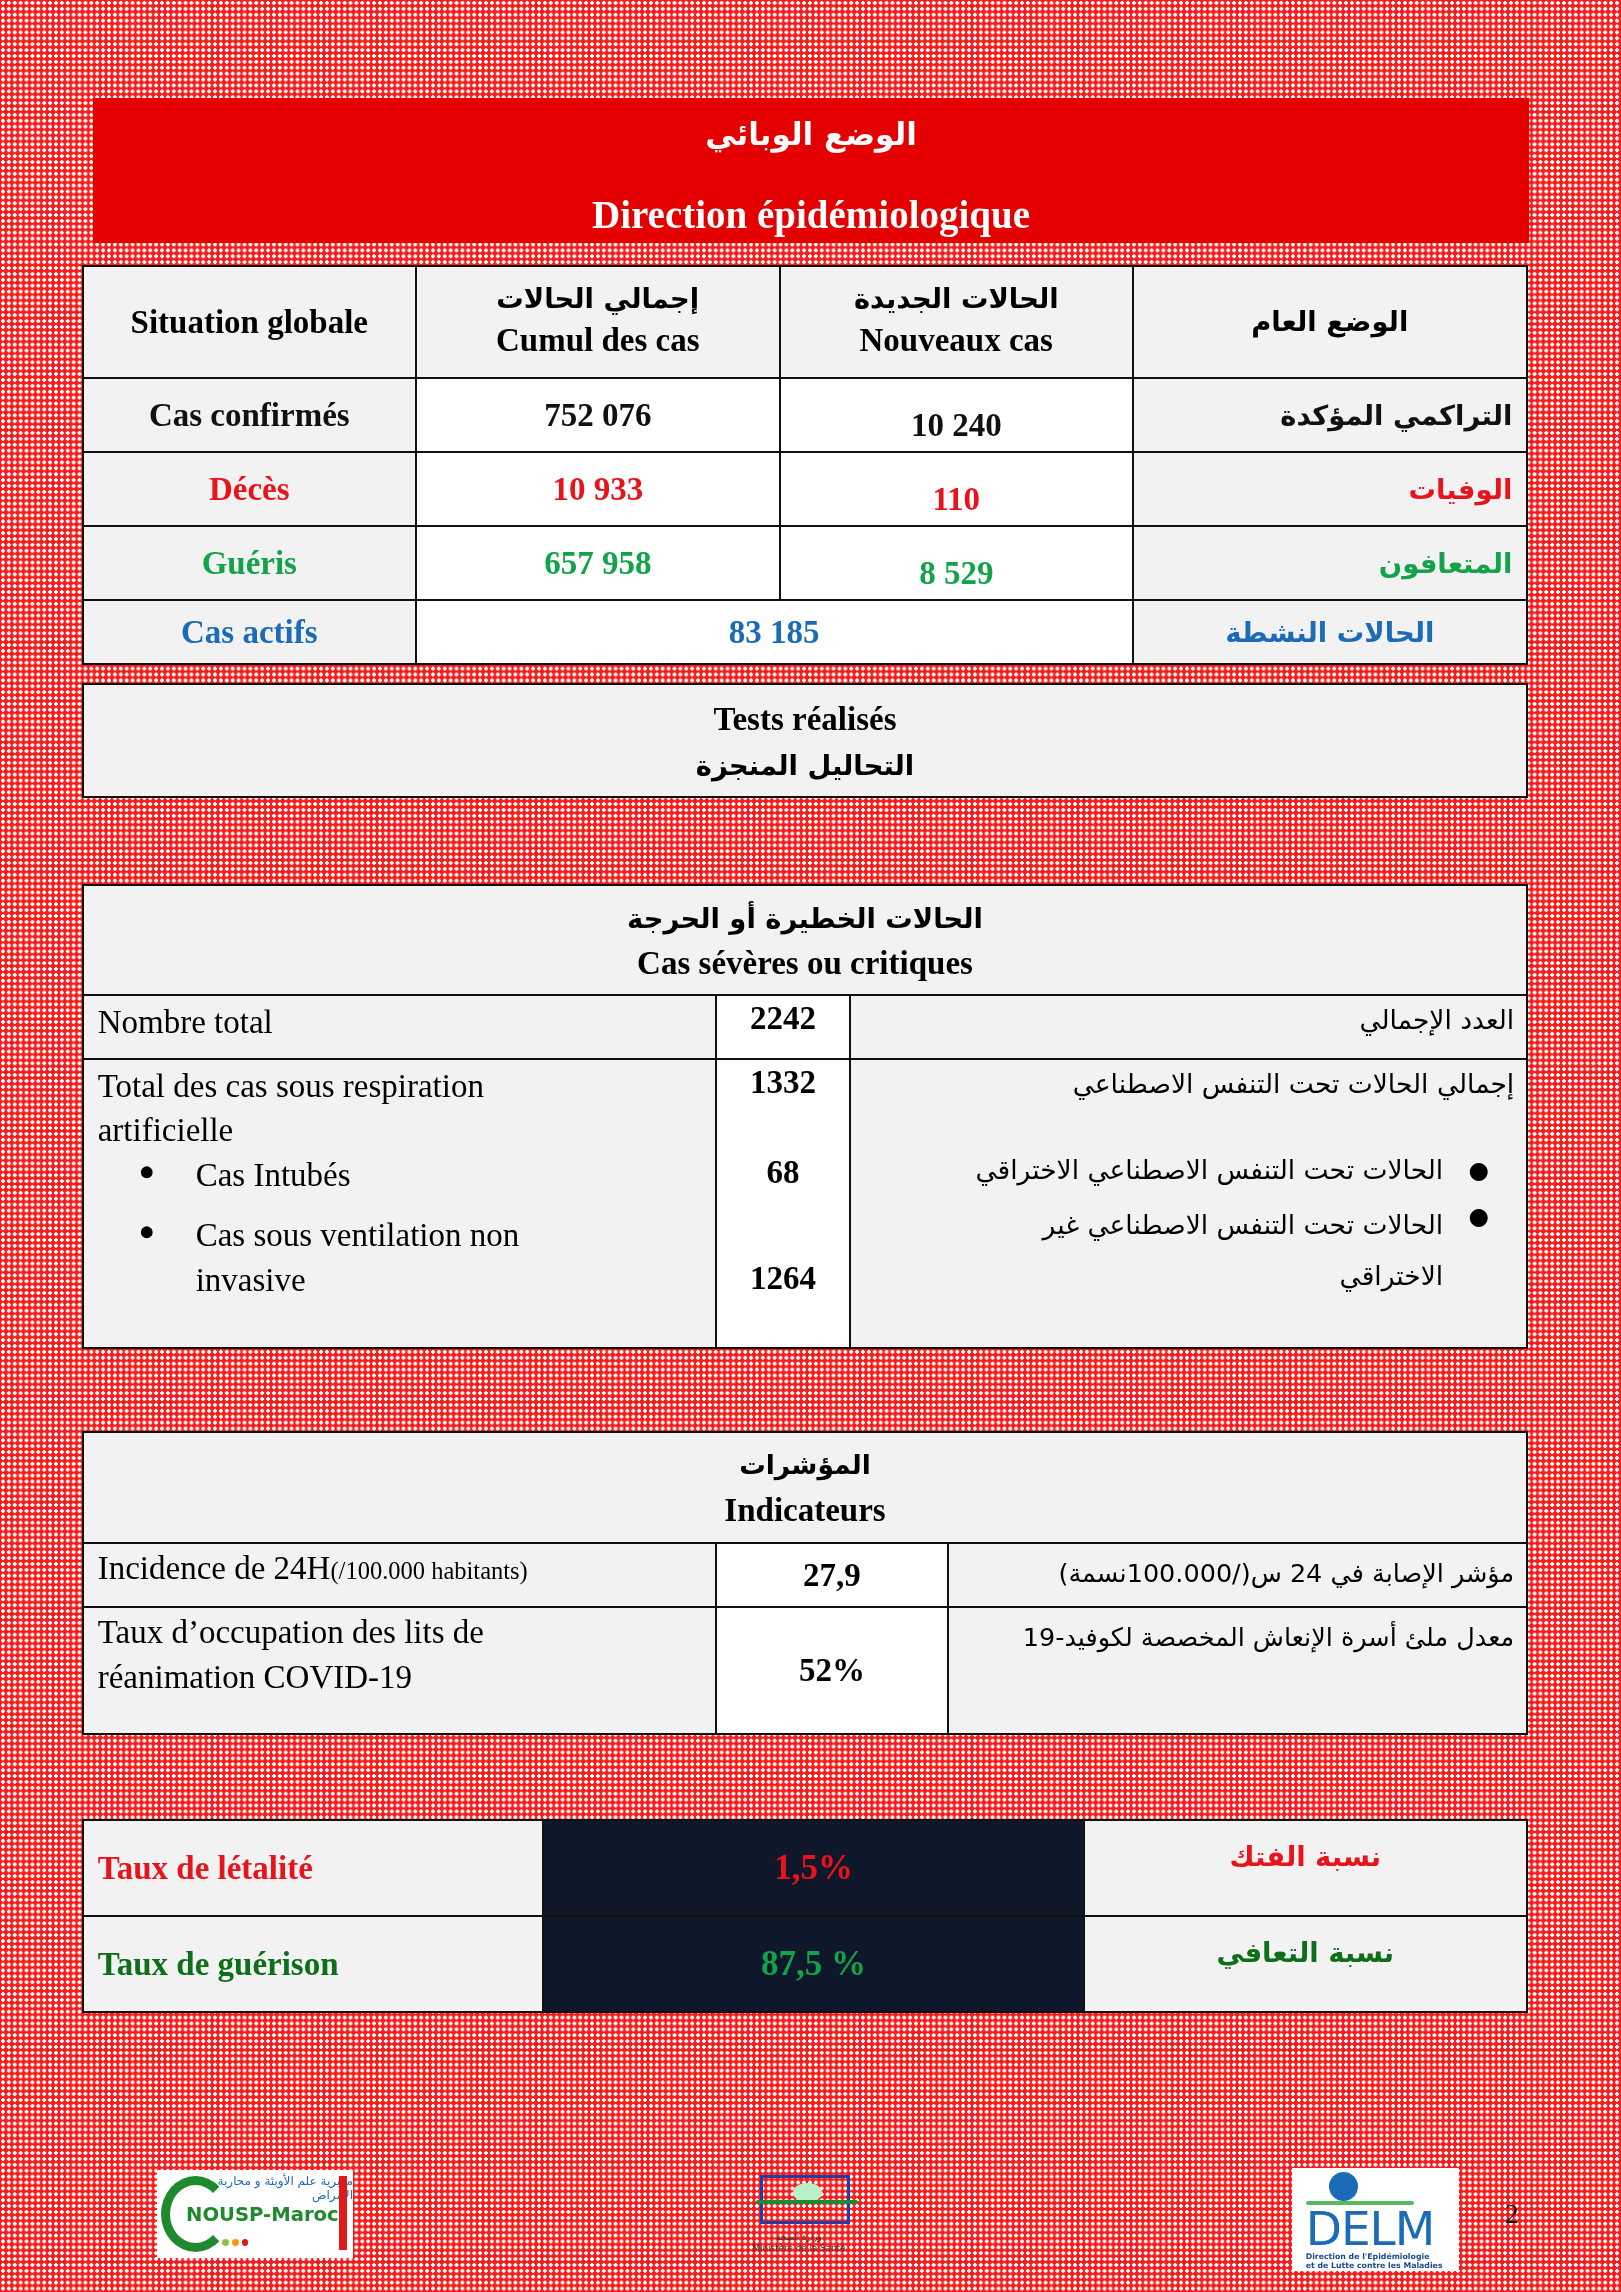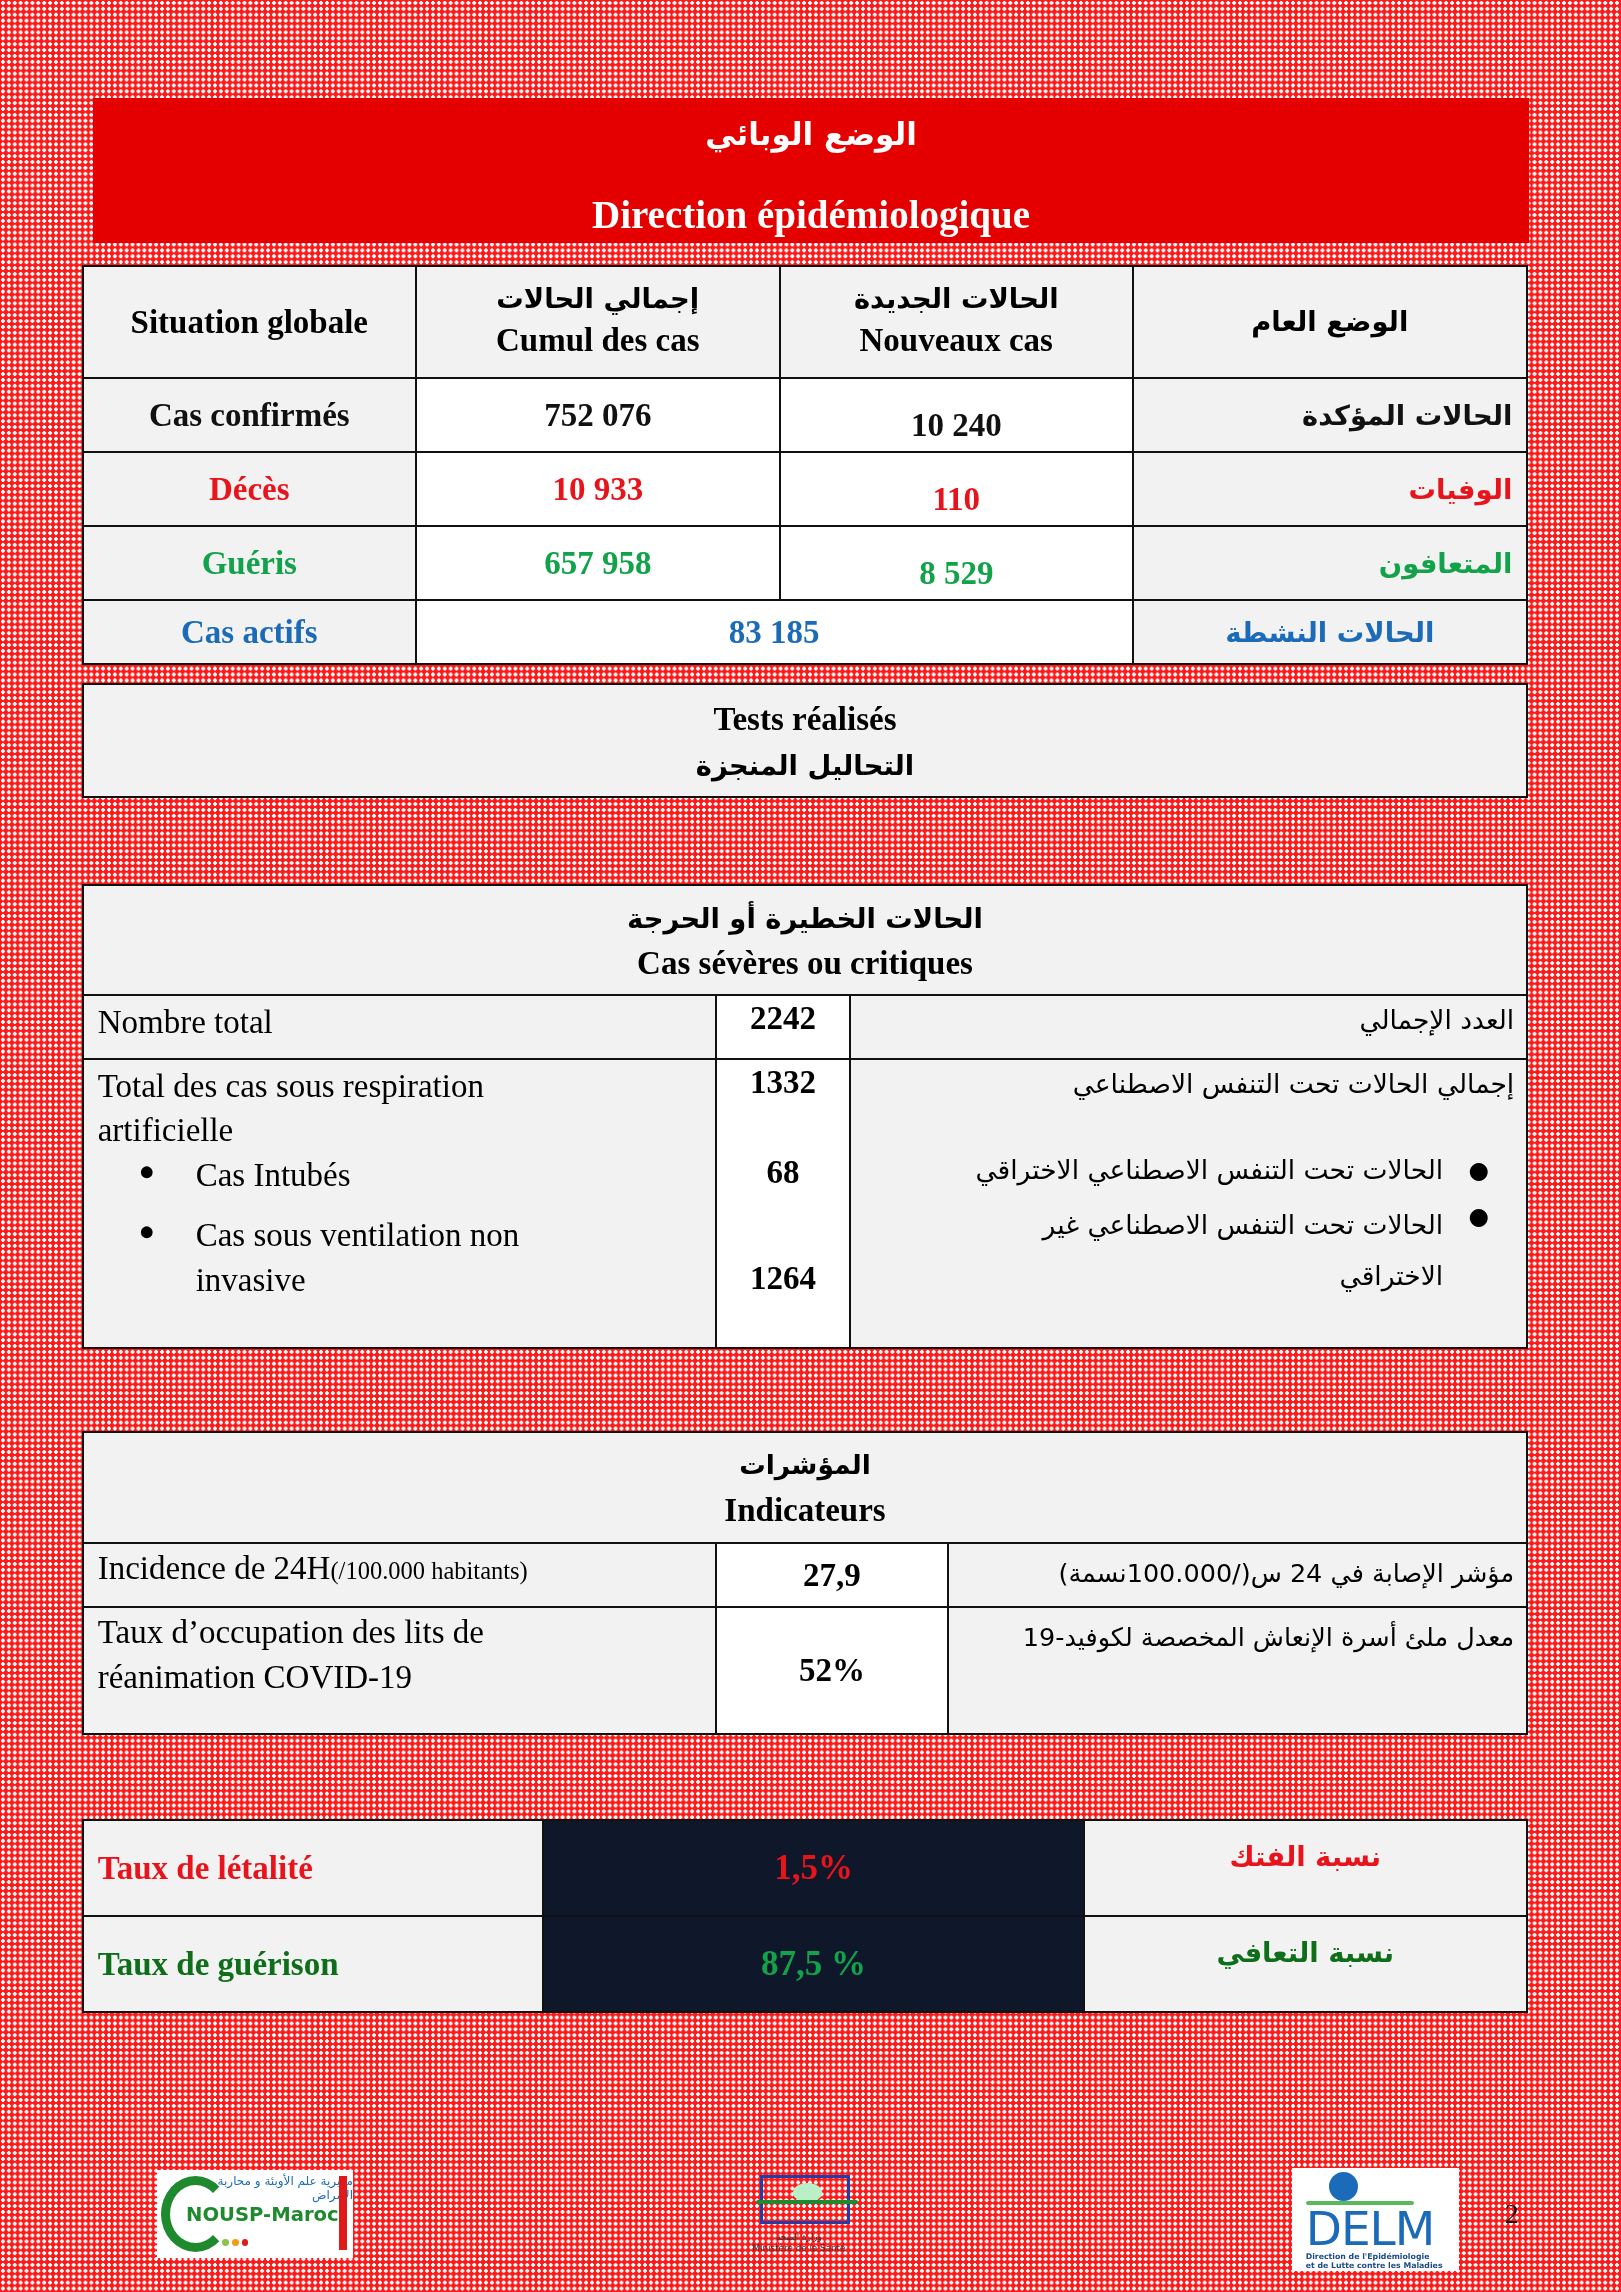--- a/index.html
+++ b/index.html
@@ -136,21 +136,21 @@
     <td>
       <div class="ar ar-center">الحالات الجديدة</div>
       <div>Nouveaux cas</div>
     </td>
     <td class="ar ar-center">الوضع العام</td>
   </tr>
   <tr class="row">
     <td class="c-black">Cas confirmés</td>
     <td class="val c-black">752 076</td>
     <td class="val newval c-black">10 240</td>
-    <td class="ar ar-label c-black">الحالات المؤكدة</td>
+    <td class="ar ar-label c-black">التراكمي المؤكدة</td>
   </tr>
   <tr class="row">
     <td class="c-red">Décès</td>
     <td class="val c-red">10 933</td>
     <td class="val newval c-red">110</td>
     <td class="ar ar-label c-red">الوفيات</td>
   </tr>
   <tr class="row">
     <td class="c-green">Guéris</td>
     <td class="val c-green">657 958</td>

